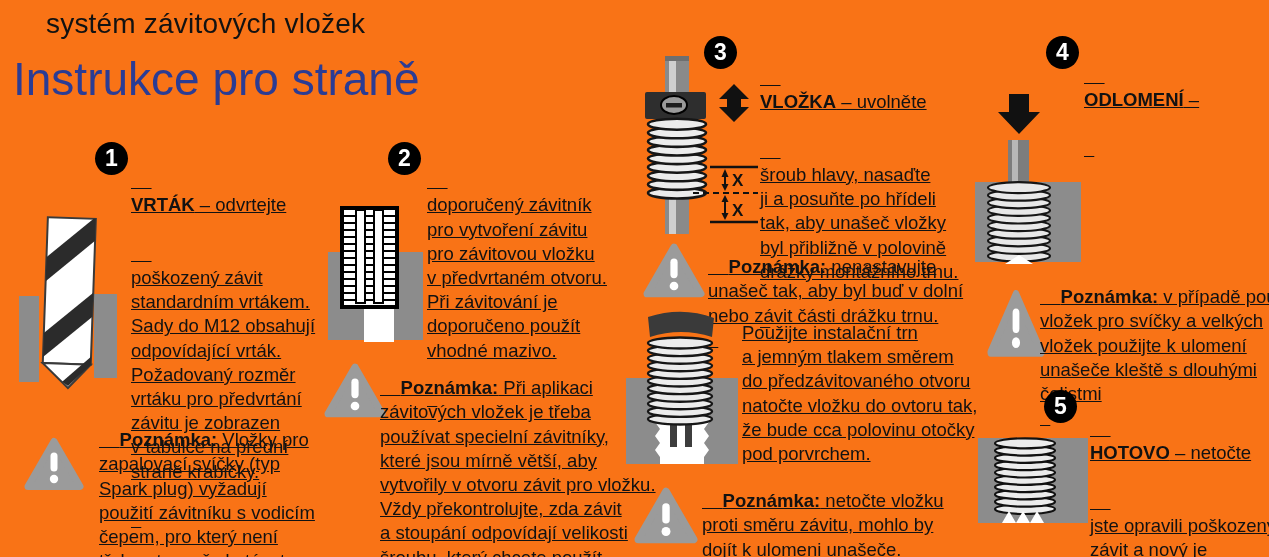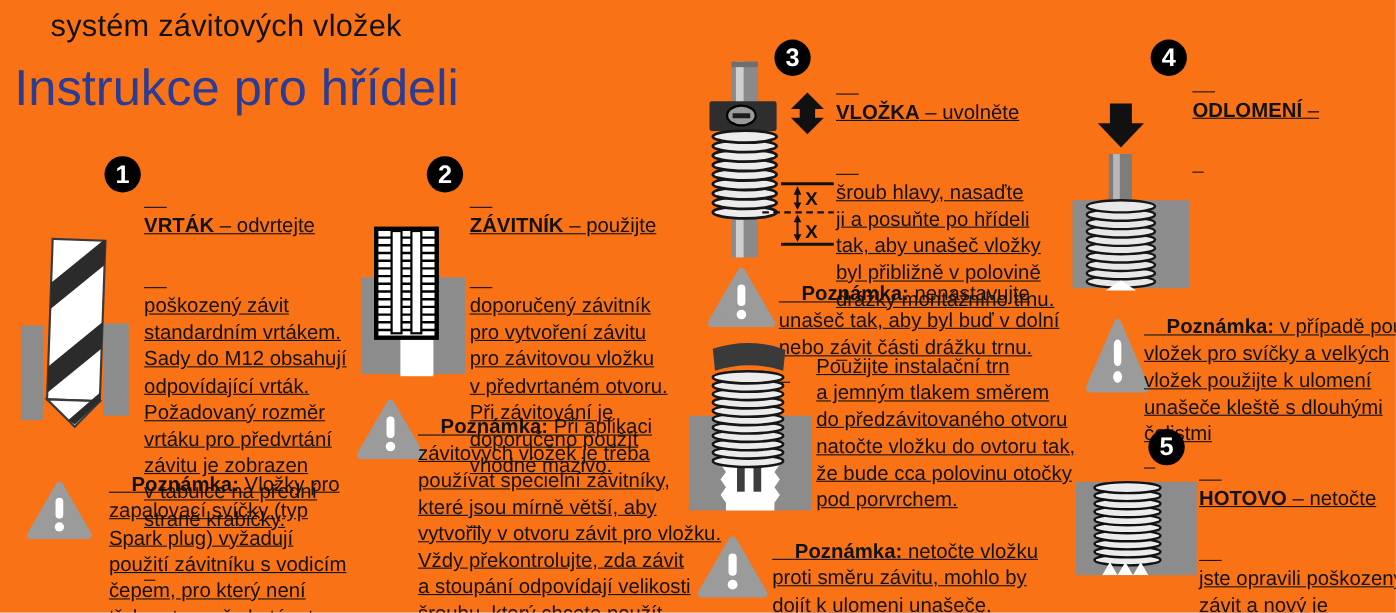--- a/index.html
+++ b/index.html
@@ -18,21 +18,21 @@
   .tri{position:absolute;}
   .ill{position:absolute;}
   svg text.xlab{font-family:"Liberation Sans","DejaVu Sans",sans-serif;font-weight:bold;font-size:17px;fill:#111;}
 </style>
 </head>
 <body>
 
 <div class="page">
 
   <div class="subtitle" style="left:46px;top:8px">systém závitových vložek</div>
-  <div class="title" style="left:13px;top:52px">Instrukce pro hřídeli</div>
+  <div class="title" style="left:13px;top:52px">Instrukce pro straně</div>
 
   <div class="badge" style="left:95px;top:142px">
     <span>1</span>
   </div>
   <div class="txt" style="left:131px;top:145px">
     <div><b>VRTÁK</b><span> – odvrtejte</span></div>
     <div>poškozený závit
 standardním vrtákem.
 Sady do M12 obsahují
 odpovídající vrták.
@@ -74,21 +74,20 @@
 Spark plug) vyžadují
 použití závitníku s vodicím
 čepem, pro který není
 třeba otvor předvrtávat.</span>
   </div>
 
   <div class="badge" style="left:388px;top:142px">
     <span>2</span>
   </div>
   <div class="txt" style="left:427px;top:145px">
-    <div><b>ZÁVITNÍK</b><span> – použijte</span></div>
     <div>doporučený závitník
 pro vytvoření závitu
 pro závitovou vložku
 v předvrtaném otvoru.
 Při závitování je
 doporučeno použít
 vhodné mazivo.</div>
   </div>
 
   <svg class="ill" style="left:328px;top:196px" width="95" height="148" viewBox="0 0 95 148">

